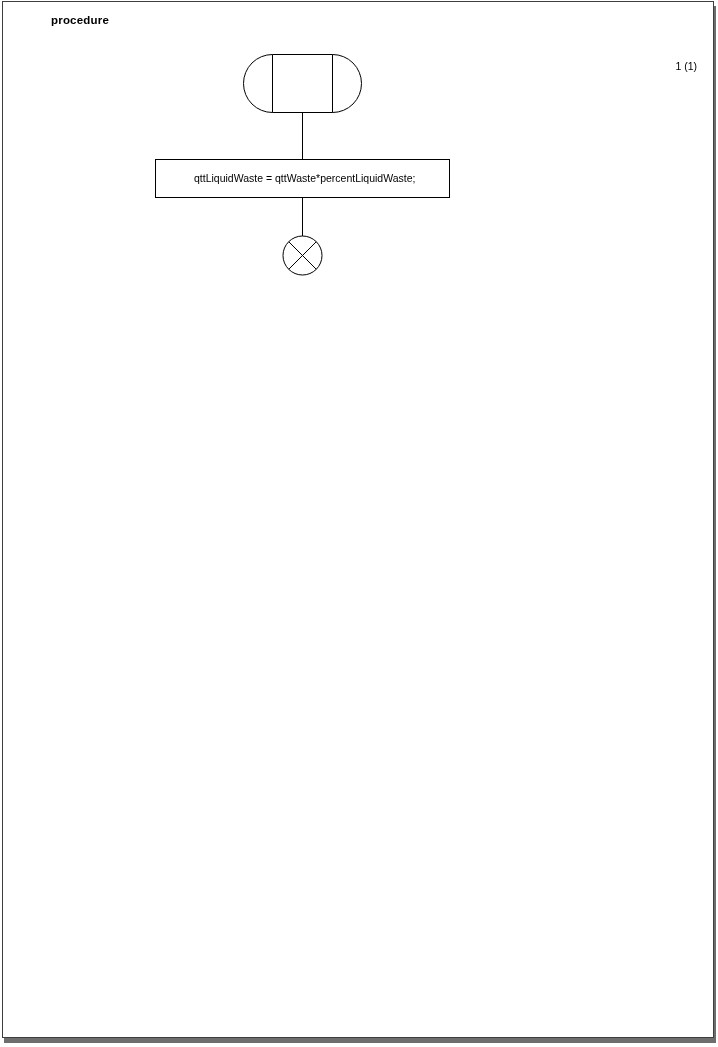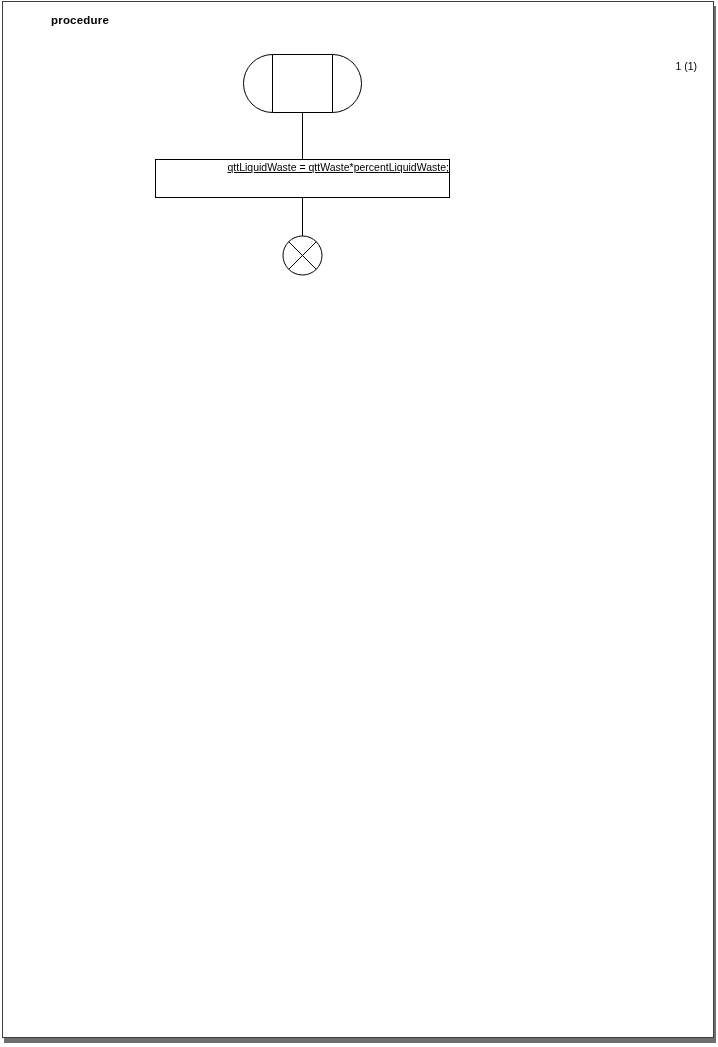--- a/index.html
+++ b/index.html
@@ -61,26 +61,25 @@
   }
   .task-text {
     position: absolute;
     left: 156px;
     top: 160px;
     width: 293px;
     height: 37px;
     box-sizing: border-box;
     padding-left: 38px;
     display: flex;
-    flex-direction: row;
-    justify-content: flex-end;
+    flex-direction: column;
+    justify-content: center;
     font-size: 10.5px;
     line-height: 14.5px;
     white-space: pre;
-    text-decoration: underline;
   }
 </style>
 </head>
 <body>
 
 <div class="screen">
 
   <div class="page"></div>
 
   <div class="hdr-kind">procedure</div>

